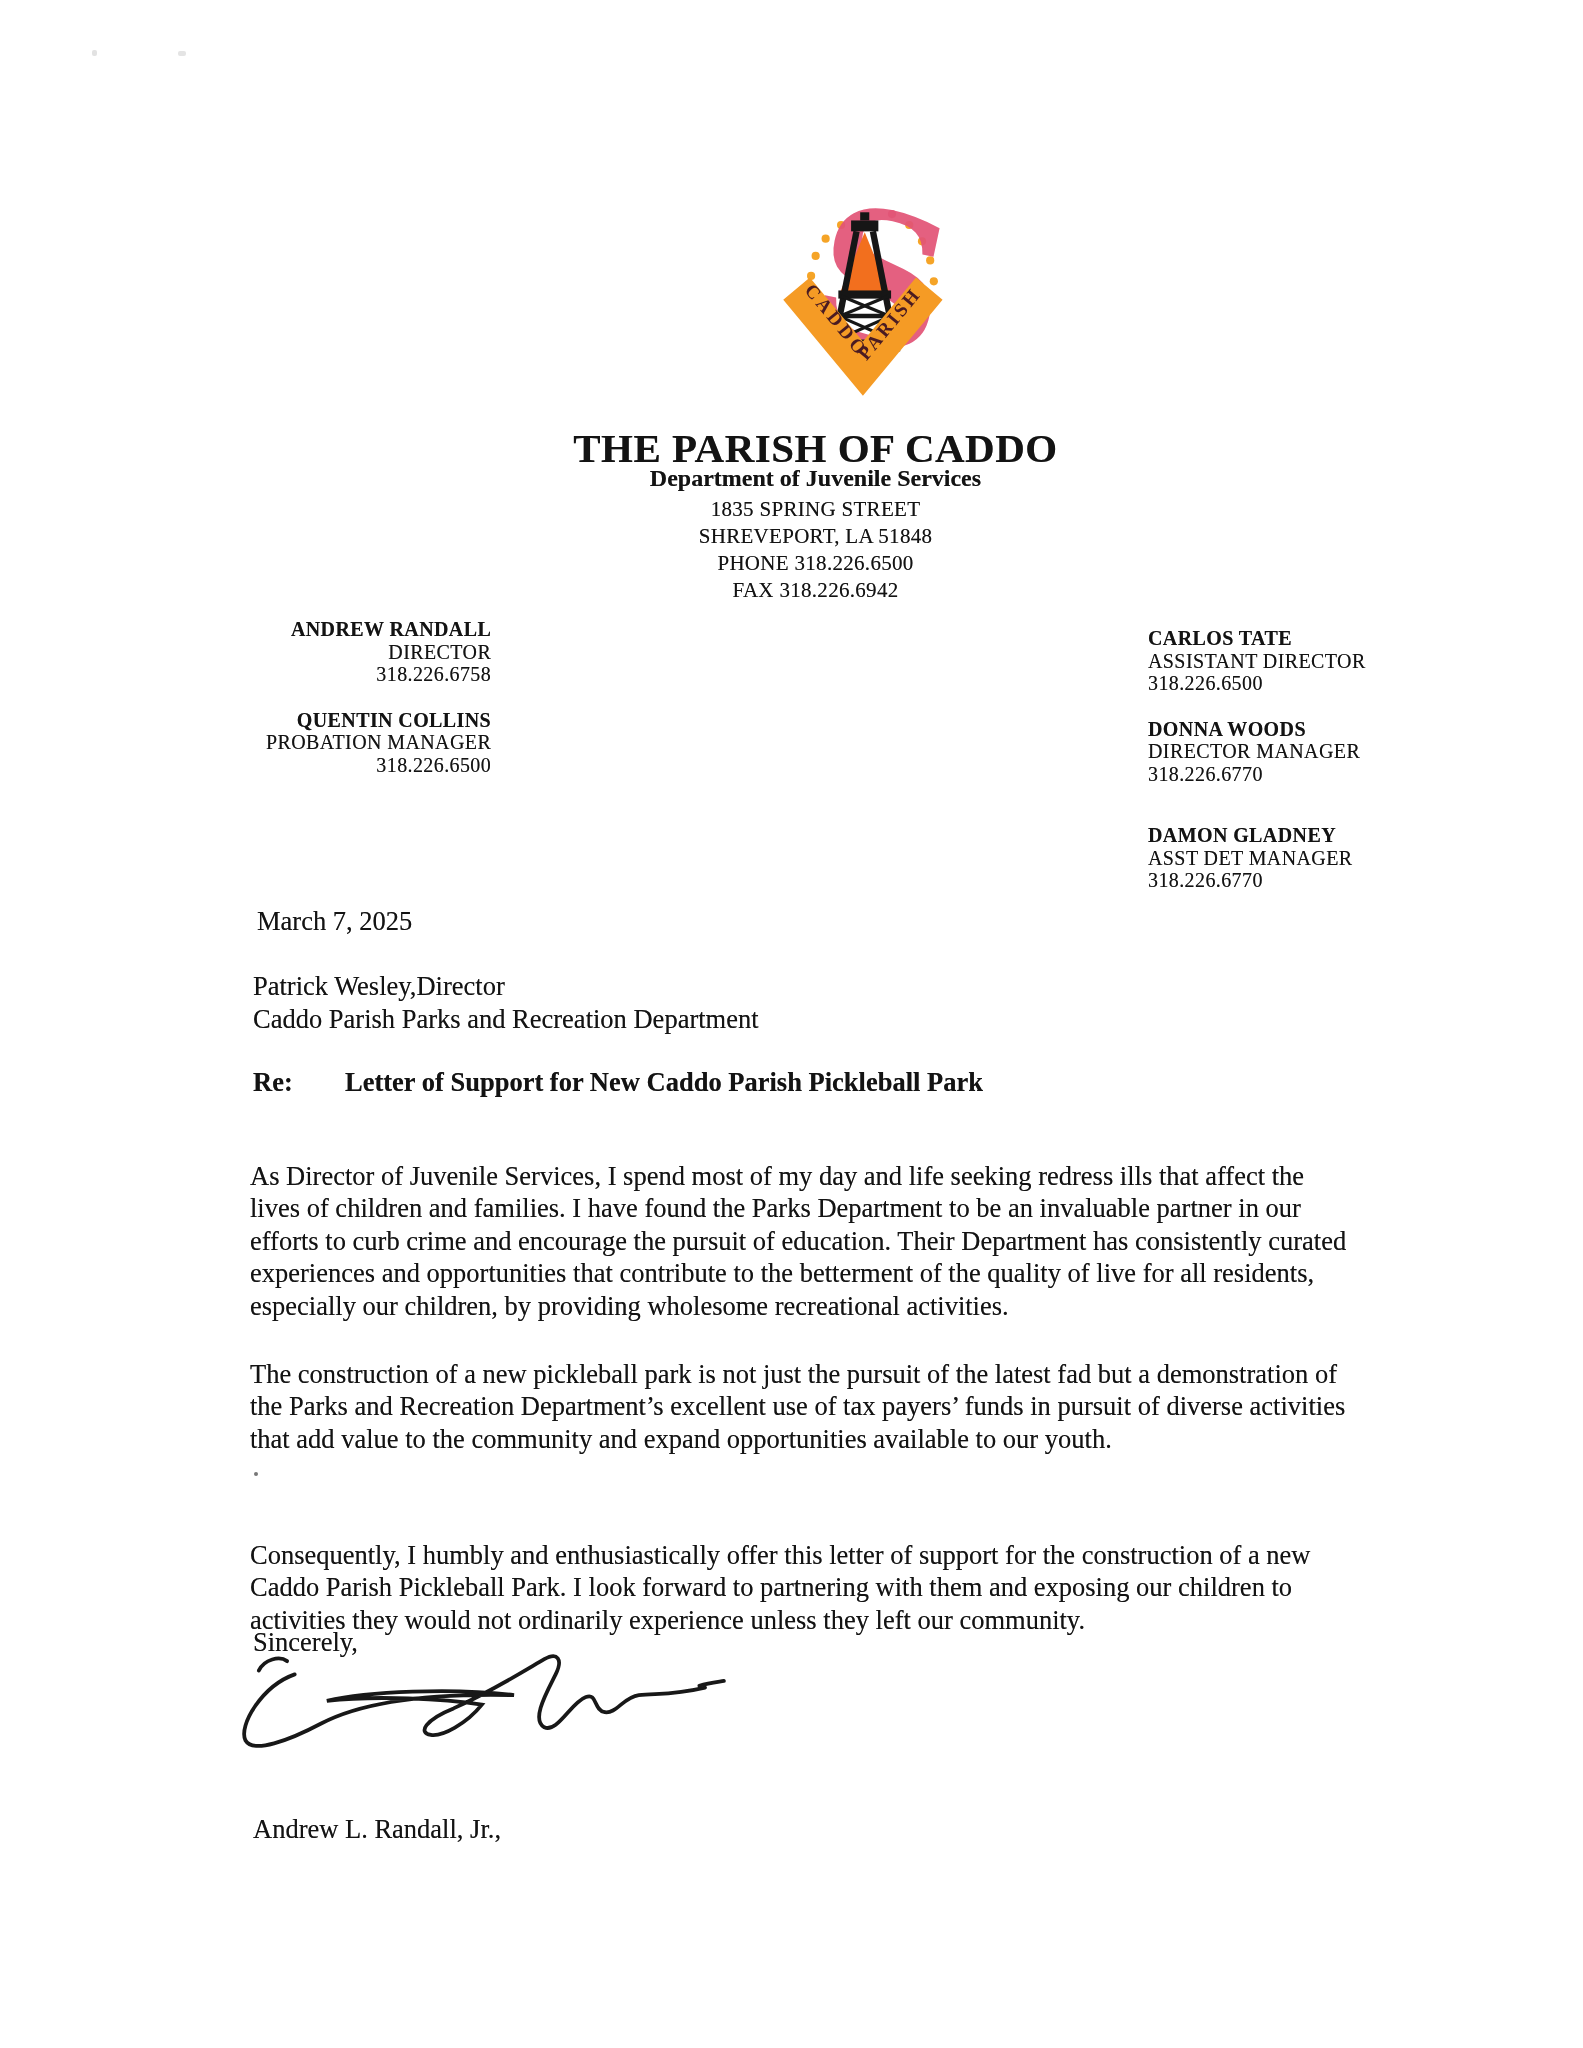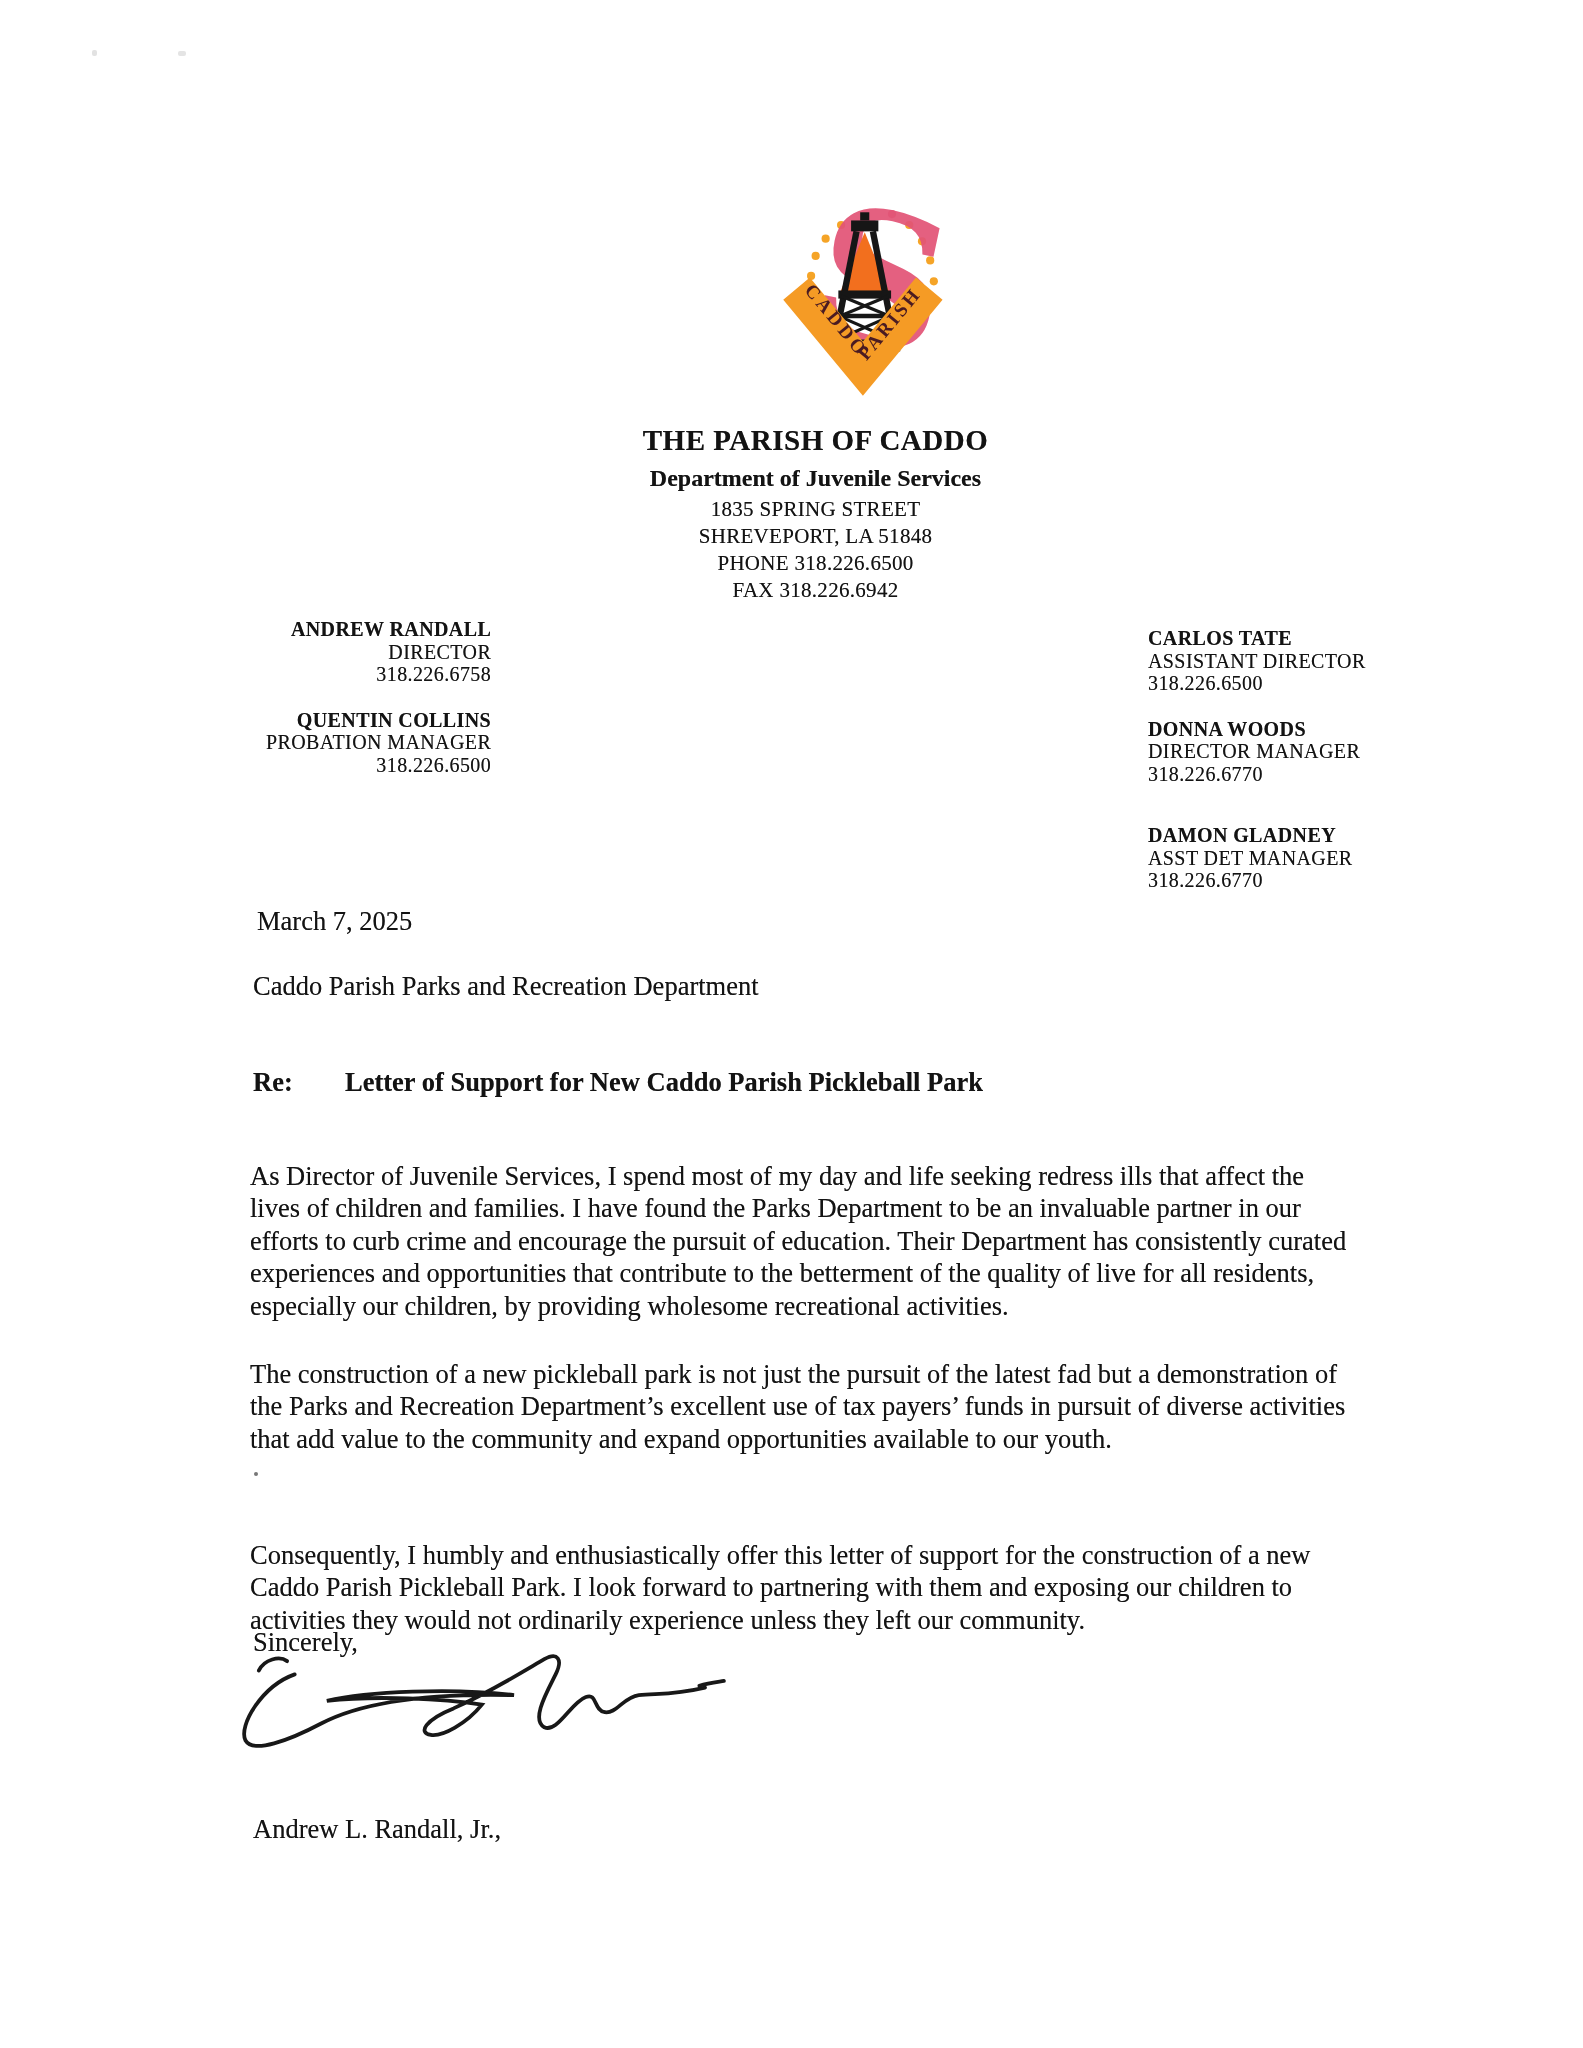--- a/index.html
+++ b/index.html
@@ -9,21 +9,21 @@
     background:#ffffff;
     font-family:"Liberation Serif", serif;
     color:#131313;
     overflow:hidden;
   }
   .ink{ text-shadow:0 0 .6px rgba(25,25,25,.55); }
 
   
   .letterhead{position:absolute; left:48px; right:0; top:0; text-align:center;}
   .logo-wrap{position:absolute; left:674px; top:205px; width:280px; height:200px;}
-  .org-name{position:absolute; left:0; right:0; top:424px; font-size:29px; font-weight:700; letter-spacing:.5px;}
+  .org-name{position:absolute; left:0; right:0; top:424px; font-size:41px; font-weight:700; letter-spacing:.5px;}
   .dept{position:absolute; left:0; right:0; top:465px; font-size:24px; font-weight:700;}
   .addr{position:absolute; left:0; right:0; font-size:21px; letter-spacing:.3px;}
   .addr1{top:497px;} .addr2{top:524px;} .addr3{top:551px;} .addr4{top:578px;}
 
   
   .staff{position:absolute; font-size:20px; line-height:22.5px; letter-spacing:.4px;}
   .staff-left{left:266px; top:618px;text-align:right;}
   .staff-right{left:1108px; top:627px;margin-left:40px;}
   .staff-entry{margin:0 0 23px 0;}
   .staff-entry.gap-lg{margin-top:39px;}
@@ -147,20 +147,21 @@
     <div class="staff-entry gap-lg">
       <div class="staff-name">DAMON GLADNEY</div>
       <div>ASST DET MANAGER</div>
       <div>318.226.6770</div>
     </div>
   </div>
 
   <div class="abs date body-text ink">March 7, 2025</div>
 
   <div class="abs recipient body-text ink">
+    <div>Patrick Wesley,Director</div>
     <div>Caddo Parish Parks and Recreation Department</div>
   </div>
 
   <div class="abs re-line re-label body-text ink">Re:</div>
   <div class="abs re-line re-subject body-text ink">Letter of Support for New Caddo Parish Pickleball Park</div>
 
   <p class="abs para p1 body-text ink">As Director of Juvenile Services, I spend most of my day and life seeking redress ills that affect the lives of children and families. I have found the Parks Department to be an invaluable partner in our efforts to curb crime and encourage the pursuit of education.  Their Department has consistently curated experiences and opportunities that contribute to the betterment of the quality of live for all residents, especially our children, by providing wholesome recreational activities.</p>
   <p class="abs para p2 body-text ink">The construction of a new pickleball park is not just the pursuit of the latest fad but a demonstration of the Parks and Recreation Department’s excellent use of tax payers’ funds in pursuit of diverse activities that add value to the community and expand opportunities available to our youth.</p>
   <p class="abs para p3 body-text ink">Consequently, I humbly and enthusiastically offer this letter of support for the construction of a new Caddo Parish Pickleball Park.  I look forward to partnering with them and exposing our children to activities they would not ordinarily experience unless they left our community.</p>
 

